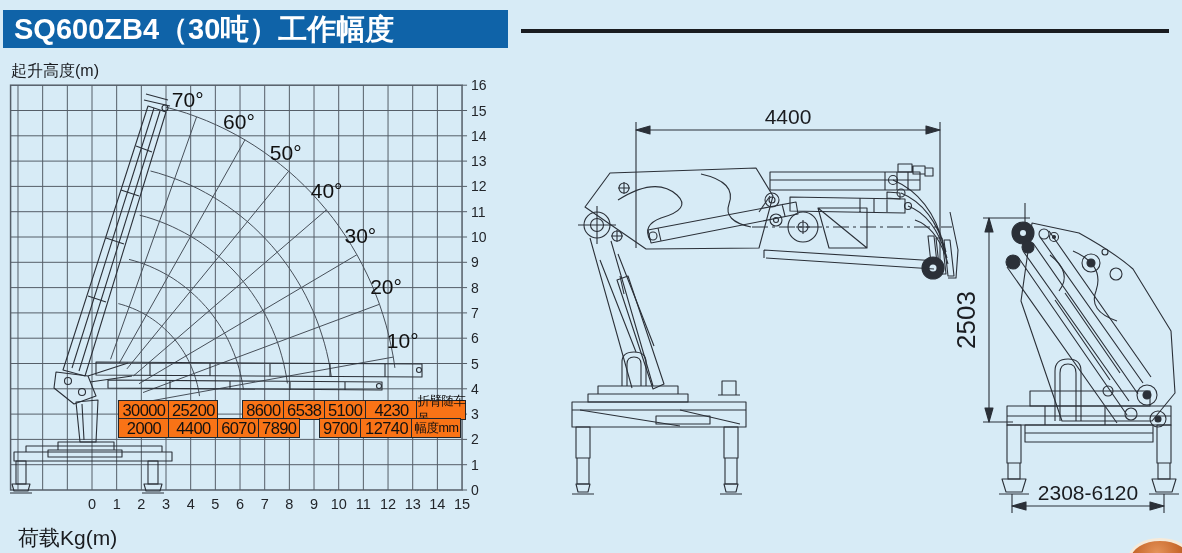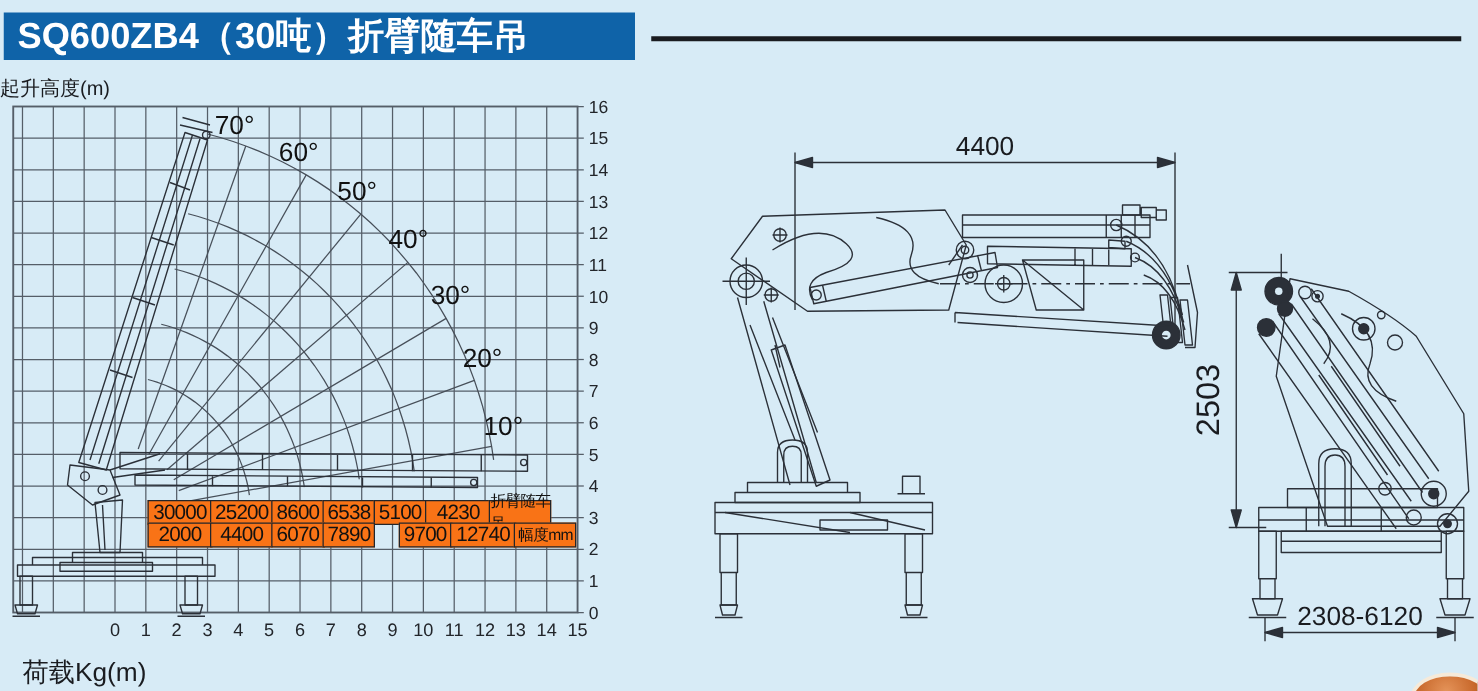--- a/index.html
+++ b/index.html
@@ -11,21 +11,21 @@
   }
   .abs{position:absolute;}
   #title-bar{
     left:3px;top:10px;width:505px;height:38px;
     background:#0f63a8;color:#ffffff;
     font-size:29px;font-weight:bold;line-height:38px;
     padding-left:11px;box-sizing:border-box;
     letter-spacing:0px;white-space:nowrap;
   }
   #title-rule{left:521px;top:29px;width:648px;height:4px;background:#1a1c20;}
-  #y-axis-title{left:0;top:61px;font-size:16px;}
+  #y-axis-title{left:11px;top:61px;font-size:16px;}
   #x-axis-title{left:18px;top:524px;font-size:21px;}
   svg text{font-family:"Liberation Sans","DejaVu Sans",sans-serif;}
   #load-table{
     left:118px;top:402px;display:flex;flex-direction:column;
   }
   .lt-row{display:flex;height:18px;}
   .lt-cell{
     background:#f97316;border:1.6px solid #23262b;margin-right:-1.6px;margin-top:-1.6px;
     display:flex;align-items:center;justify-content:center;
     font-size:16.5px;letter-spacing:-0.6px;color:#111;
@@ -37,21 +37,21 @@
   #logo-badge{
     left:1128px;top:538px;width:58px;height:36px;border-radius:50%;
     background:radial-gradient(circle at 45% 35%, #e5945a 0%, #c96a2d 55%, #a04e15 100%);
     border:3px solid #f6ead9;
   }
 </style>
 </head>
 <body>
 
 <div id="title-bar" class="abs">
-  <span>SQ600ZB4（30吨）折臂随车吊</span>
+  <span>SQ600ZB4（30吨）工作幅度</span>
 </div>
 <div id="title-rule" class="abs"></div>
 
 <div id="y-axis-title" class="abs">起升高度(m)</div>
 <div id="x-axis-title" class="abs">荷载Kg(m)</div>
 
 <svg id="chart-svg" class="abs" style="left:0;top:80px" width="500" height="473" viewBox="0 0 500 473">
   <g id="grid-group">
       <rect x="10.588999999999999" y="5.199999999999989" width="451.461" height="404.8" fill="none" stroke="#555e68" stroke-width="1.5"></rect>
       <line x1="17.989999999999995" y1="410" x2="17.989999999999995" y2="5.199999999999989" stroke="#555e68" stroke-width="1"></line>
@@ -186,21 +186,21 @@
     <path d="M16,381 L26,381 L26,404 L16,404 Z M148,381 L158,381 L158,404 L148,404 Z"></path>
     <path d="M12,404 L30,404 L28,411 L14,411 Z M10,413 L32,413"></path>
     <path d="M144,404 L162,404 L160,411 L146,411 Z M142,413 L164,413"></path>
   </g>
 </svg>
 
 <div id="load-table" class="abs">
     <div class="lt-row">
       <div class="lt-cell" style="width: 52px;">30000</div>
       <div class="lt-cell" style="width: 50px;">25200</div>
-      <div class="lt-cell" style="width: 43px;">8600</div>
+      <div class="lt-cell" style="width: 43px; margin-left: 25px;">8600</div>
       <div class="lt-cell" style="width: 42px;">6538</div>
       <div class="lt-cell" style="width: 43px;">5100</div>
       <div class="lt-cell" style="width: 53px;">4230</div>
       <div class="lt-cell lt-label" style="width: 50px;">折臂随车吊</div>
     </div>
     <div class="lt-row">
       <div class="lt-cell" style="width: 52px;">2000</div>
       <div class="lt-cell" style="width: 50px;">4400</div>
       <div class="lt-cell" style="width: 43px;">6070</div>
       <div class="lt-cell" style="width: 42px;">7890</div>

